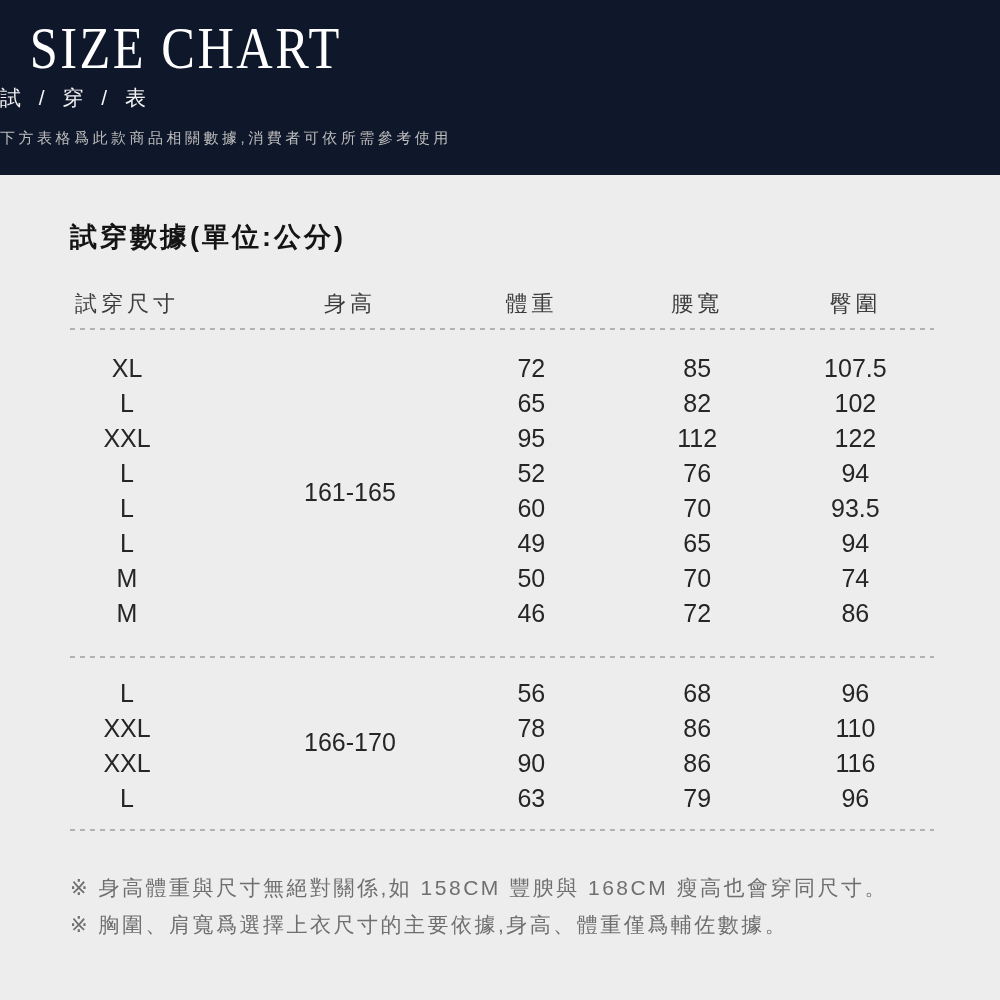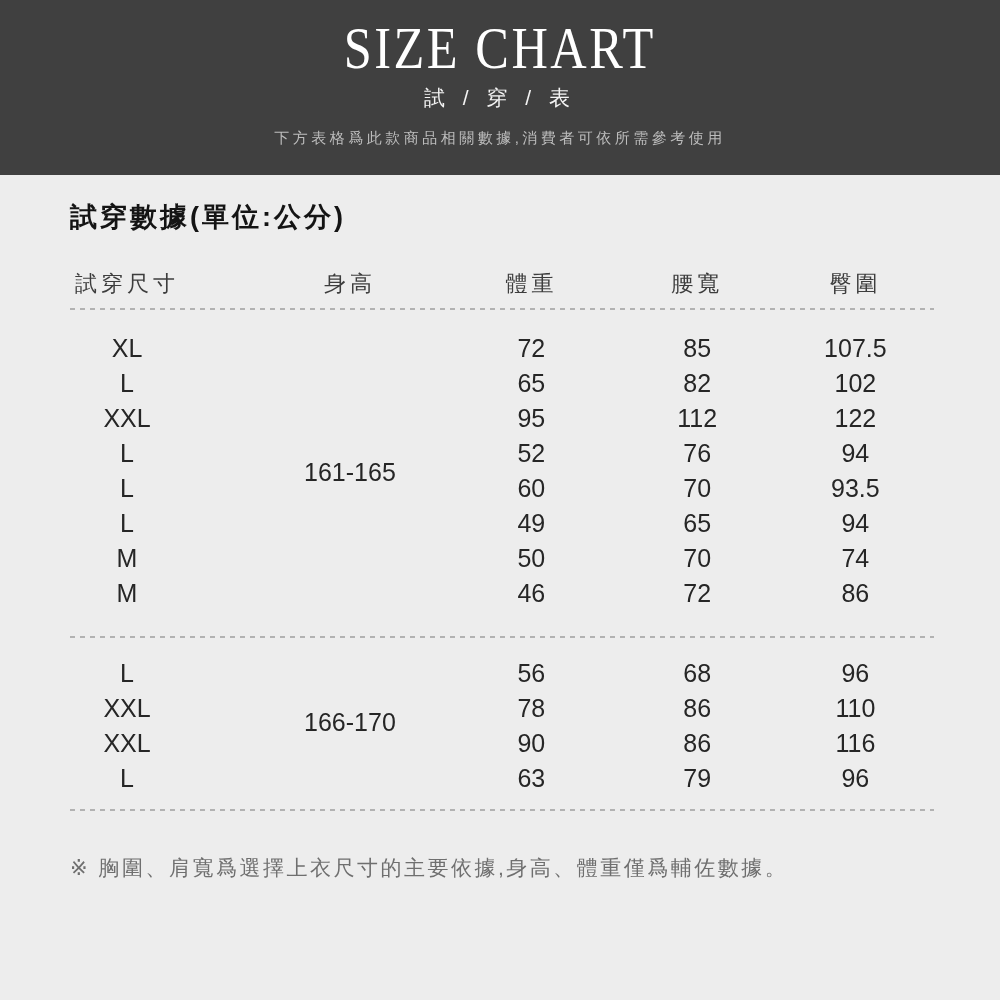--- a/index.html
+++ b/index.html
@@ -8,22 +8,21 @@
     width: 1000px;
     height: 1000px;
     overflow: hidden;
     background: #ededed;
     font-family: "Liberation Sans", "DejaVu Sans", sans-serif;
     color: #262626;
   }
   
   .hero {
     height: 175px;
-    background: #404040;
-    text-align: center;
+    background: #0f172a;
     overflow: hidden;
   }
   .hero-title {
     display: inline-block;
     margin-top: 17px;
     font-family: "Liberation Serif", "DejaVu Serif", serif;
     font-size: 60px;
     line-height: 1.05;
     font-weight: 400;
     letter-spacing: 3px;
@@ -38,21 +37,21 @@
     letter-spacing: 6px;
     color: #f4f4f4;
   }
   .hero-note {
     margin-top: 17px;
     font-size: 15px;
     letter-spacing: 3.5px;
     color: #bdbdbd;
   }
   
-  .content { padding: 26px 66px 0 70px; }
+  .content { padding: 46px 66px 0 70px; }
   .section-title {
     margin: 0;
     font-size: 27px;
     line-height: 32px;
     font-weight: 700;
     letter-spacing: 3px;
     color: #141414;
   }
   .size-table { position: relative; margin-top: 34px; }
   .thead { position: relative; height: 38px; }
@@ -220,17 +219,18 @@
           <span class="cell c4">79</span>
           <span class="cell c5">96</span>
         </div>
       </div>
 
       <div class="divider"></div>
 
     </section>
 
     <footer class="notes">
+      <p class="note">※ 身高體重與尺寸無絕對關係,如 158CM 豐腴與 168CM 瘦高也會穿同尺寸。</p>
       <p class="note">※ 胸圍、肩寬爲選擇上衣尺寸的主要依據,身高、體重僅爲輔佐數據。</p>
     </footer>
 
   </main>
 </div>
 
 </body></html>

